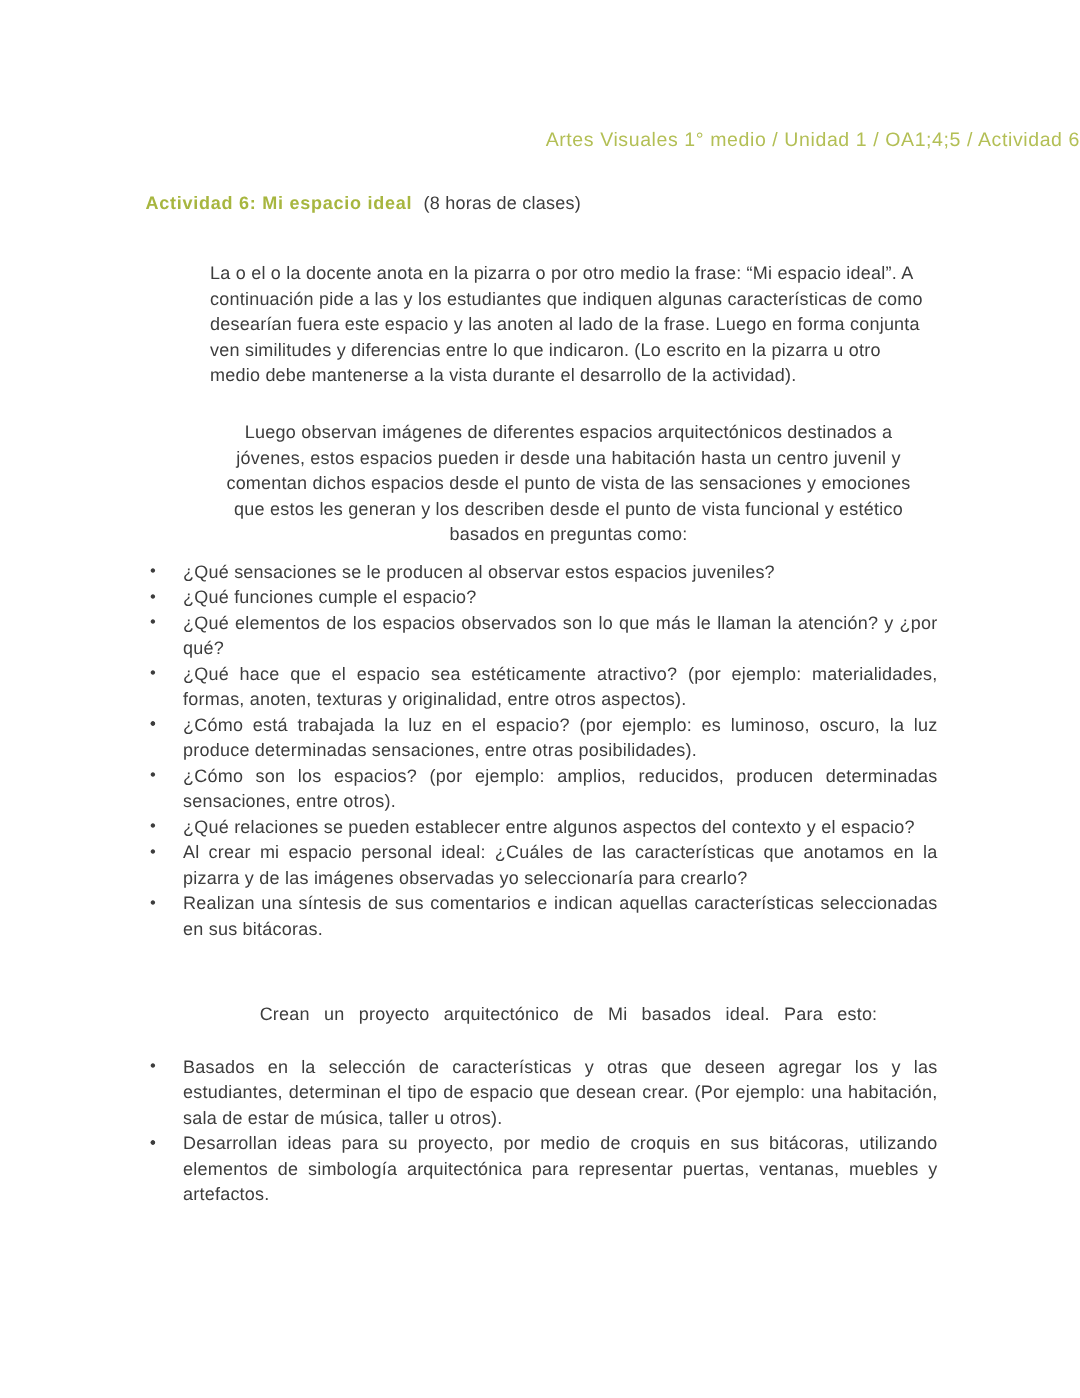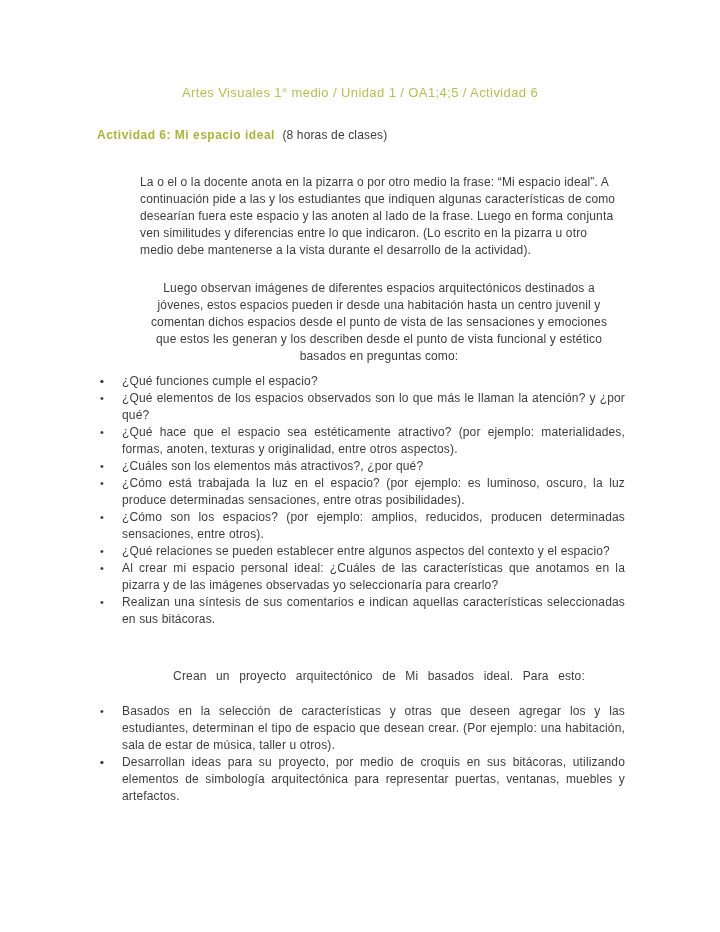--- a/index.html
+++ b/index.html
@@ -17,21 +17,21 @@
     line-height: 17px;
     color: #3d3d3d;
     letter-spacing: 0.15px;
     overflow: hidden;
   }
   .doc-header {
     position: absolute;
     top: 84px;
     left: 0;
     width: 100%;
-    text-align: center;
+    text-align: right;
     font-size: 13px;
     letter-spacing: 0.4px;
     color: #b3bf55;
   }
   .activity-heading {
     position: absolute;
     top: 127px;
     left: 97px;
     white-space: nowrap;
   }
@@ -97,36 +97,36 @@
     <span class="activity-duration">(8 horas de clases)</span>
   </div>
 
   <p class="intro-para para-1">La o el o la docente anota en la pizarra o por otro medio la frase: “Mi espacio ideal”. A continuación pide a las y los estudiantes que indiquen algunas características de como desearían fuera este espacio y las anoten al lado de la frase. Luego en forma conjunta ven similitudes y diferencias entre lo que indicaron. (Lo escrito en la pizarra u otro medio debe mantenerse a la vista durante el desarrollo de la actividad).</p>
 
   <p class="intro-para para-2">Luego observan imágenes de diferentes espacios arquitectónicos destinados a jóvenes, estos espacios pueden ir desde una habitación hasta un centro juvenil y comentan dichos espacios desde el punto de vista de las sensaciones y emociones que estos les generan y los describen desde el punto de vista funcional y estético basados en preguntas como:</p>
 
   <ul class="doc-list list-questions">
     <li>
       <span class="bullet">•</span>
+      <span>¿Qué sensaciones se le producen al observar estos espacios juveniles?</span>
     </li>
     <li>
       <span class="bullet">•</span>
       <span>¿Qué funciones cumple el espacio?</span>
     </li>
     <li>
       <span class="bullet">•</span>
       <span>¿Qué elementos de los espacios observados son lo que más le llaman la atención? y ¿por qué?</span>
     </li>
     <li>
       <span class="bullet">•</span>
       <span>¿Qué hace que el espacio sea estéticamente atractivo? (por ejemplo: materialidades, formas, anoten, texturas y originalidad, entre otros aspectos).</span>
     </li>
     <li>
       <span class="bullet">•</span>
-      <span>¿Cuáles son los elementos más atractivos?, ¿por qué?</span>
     </li>
     <li>
       <span class="bullet">•</span>
       <span>¿Cómo está trabajada la luz en el espacio? (por ejemplo: es luminoso, oscuro, la luz produce determinadas sensaciones, entre otras posibilidades).</span>
     </li>
     <li>
       <span class="bullet">•</span>
       <span>¿Cómo son los espacios? (por ejemplo: amplios, reducidos, producen determinadas sensaciones, entre otros).</span>
     </li>
     <li>

